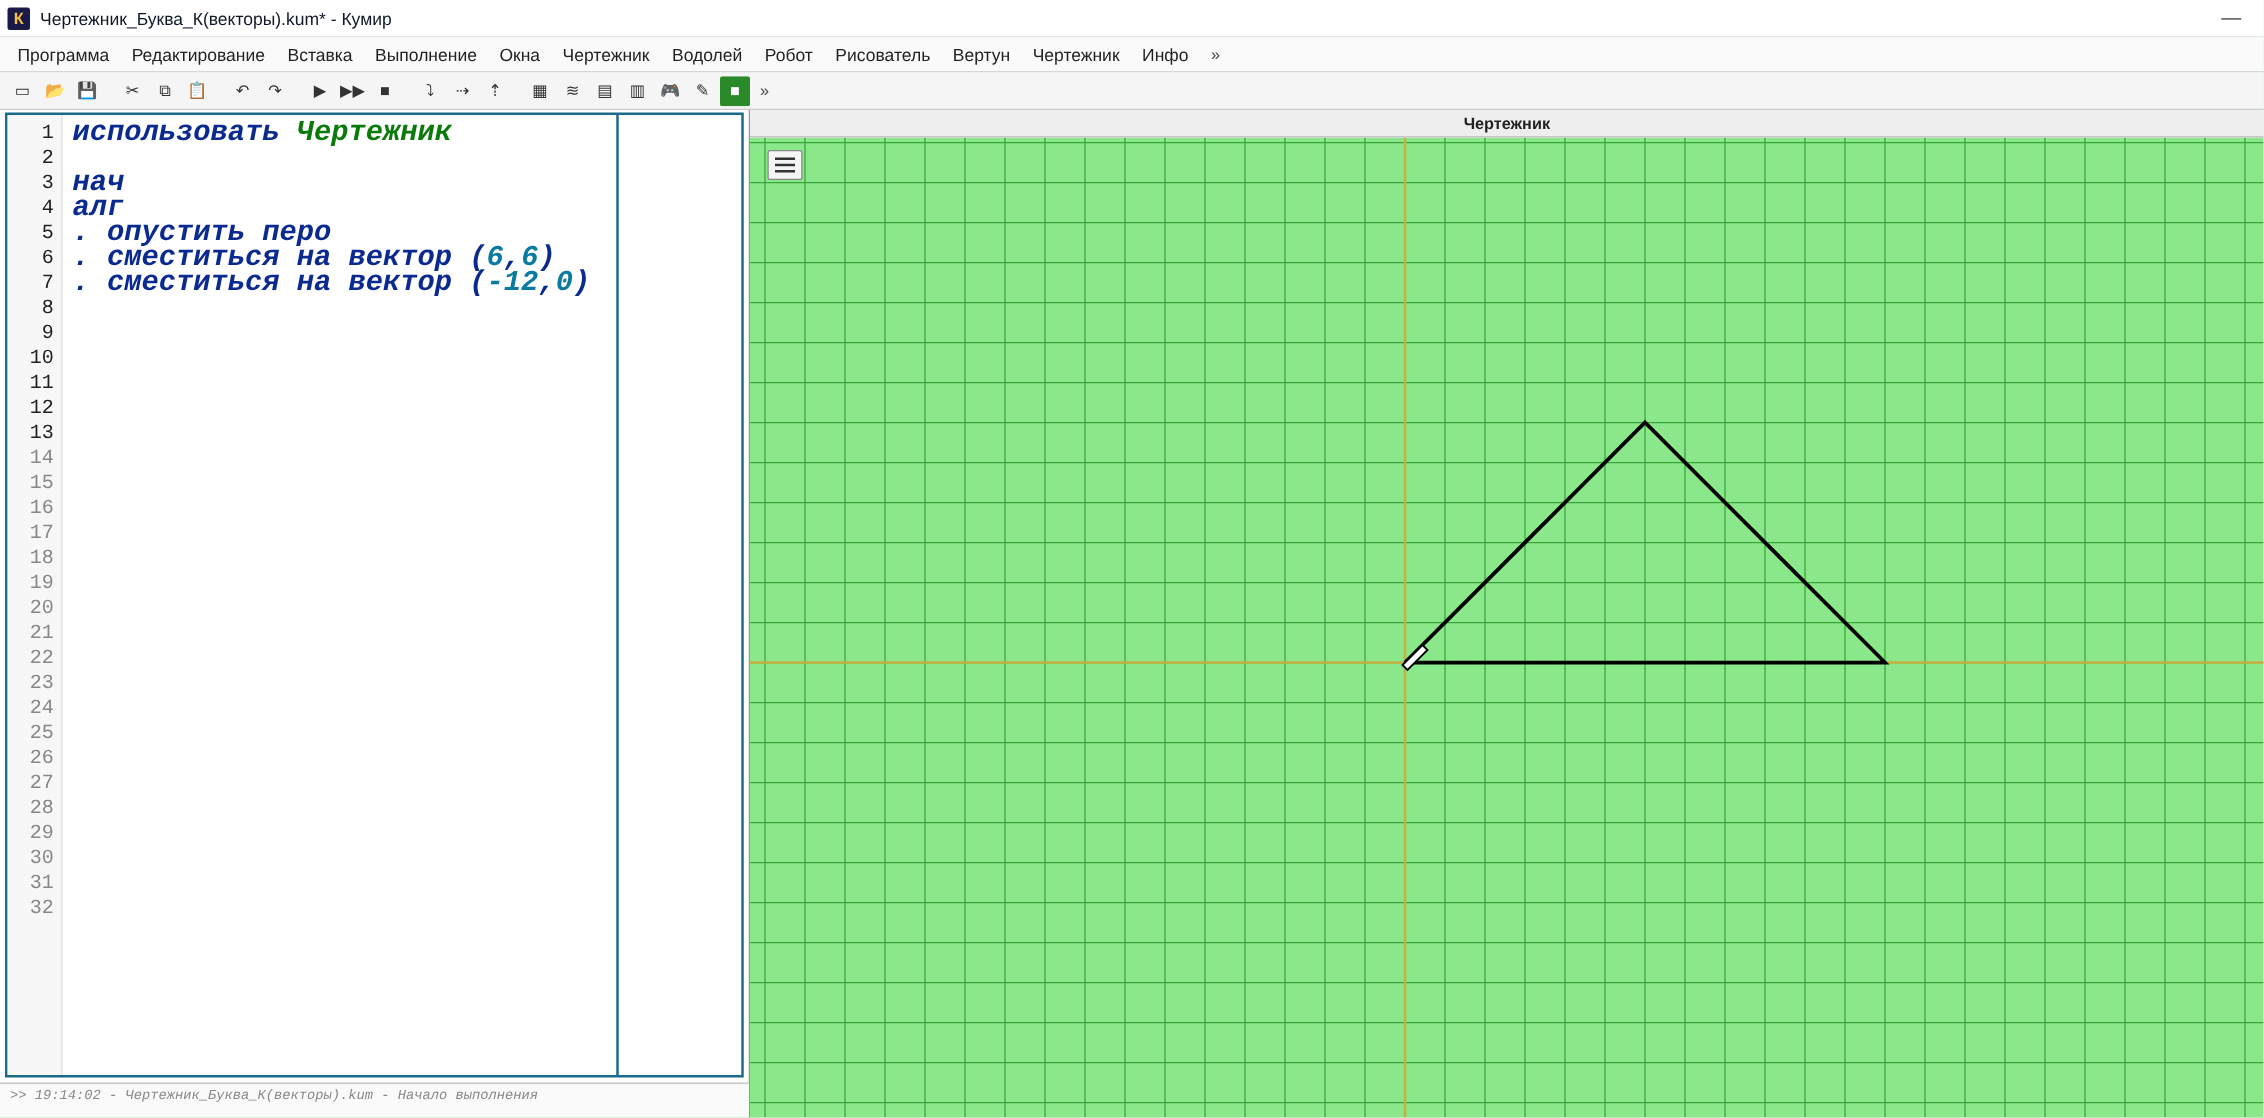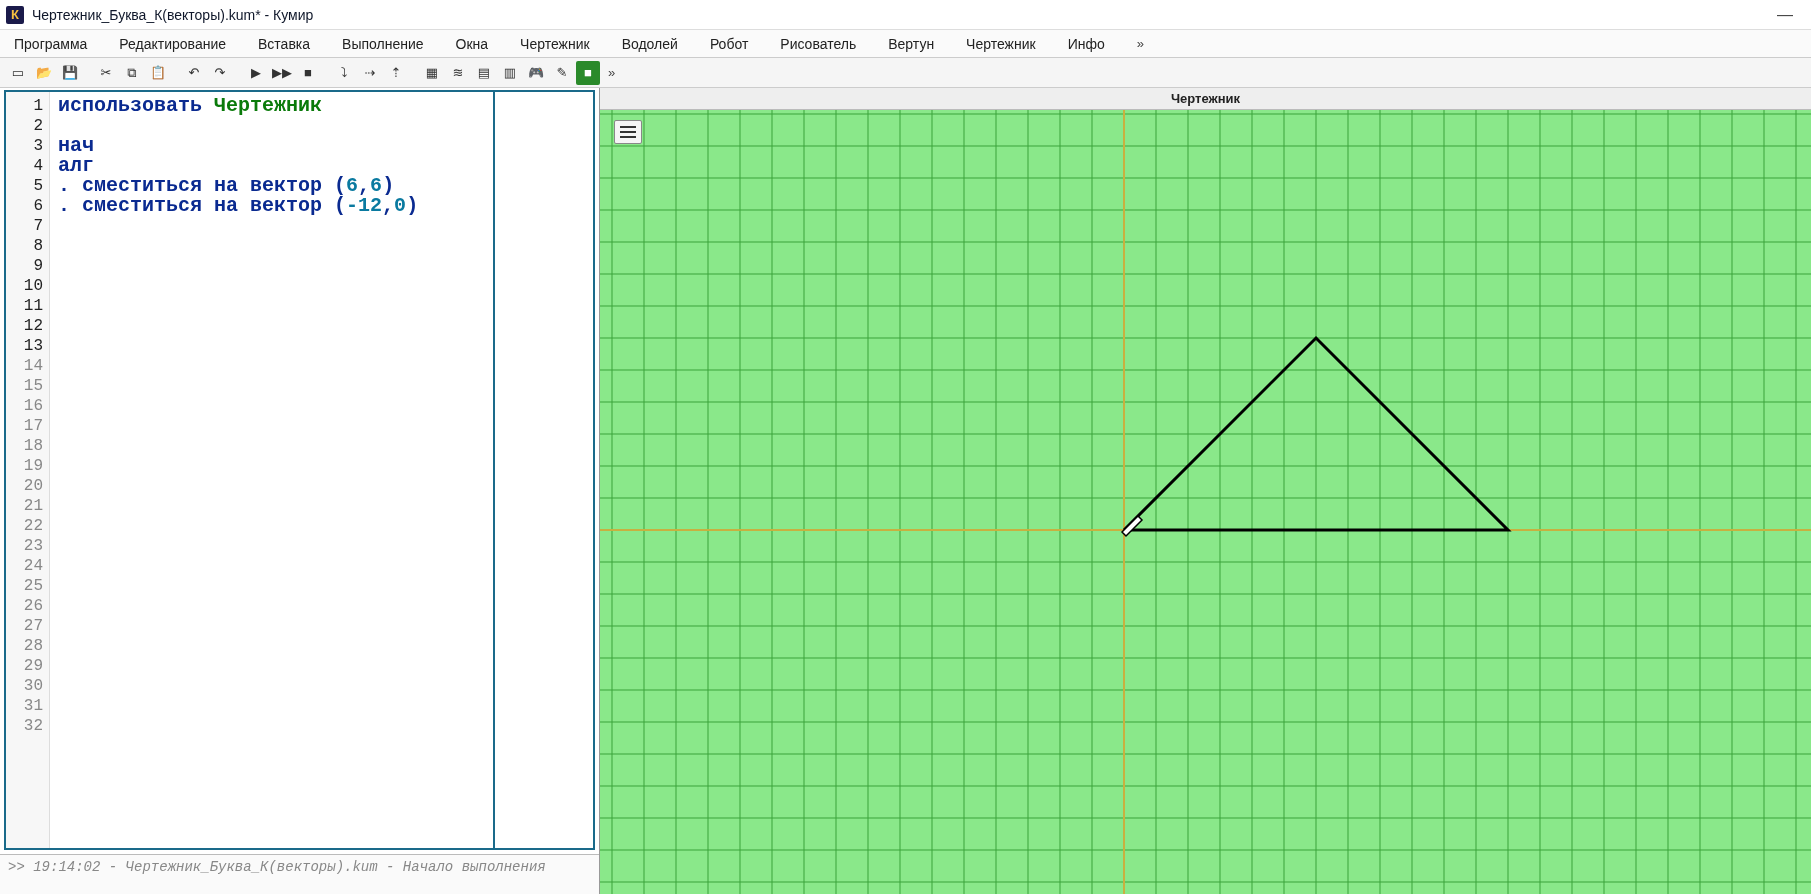--- a/index.html
+++ b/index.html
@@ -34,21 +34,21 @@
 }
 .titlebar .title { flex: 1; color: #0f172a; font-size: 14px; }
 .titlebar .winbtn { width: 40px; text-align: center; font-size: 16px; color: #444; }
 .menubar {
   height: 28px;
   display: flex;
   align-items: center;
   padding: 0 6px;
   background: #fafafa;
   border-bottom: 1px solid #ccc;
-  gap: 16px;
+  gap: 2px;
 }
 .menubar .menu-item {
   padding: 4px 8px;
   font-size: 14px;
   color: #222;
   cursor: default;
 }
 .menubar .overflow { padding: 4px 8px; color: #444; }
 .toolbar {
   height: 30px;
@@ -98,41 +98,42 @@
   font-size: 16px;
   color: #888;
   text-align: right;
   padding: 4px 6px 4px 0;
   line-height: 20px;
 }
 .gutter .ln.covered { color:#222; }
 .code {
   flex: 1;
   font-family: "Consolas","Courier New",monospace;
-  font-size: 20px;
+  font-size: 23px;
   padding: 4px 8px;
   line-height: 20px;
   position: relative;
+  font-style: italic;
 }
 .code .line { white-space: pre; height:20px; }
 .margin-strip {
   width: 100px;
   border-left: 2px solid #1a6a8a;
   background:#fff;
 }
 .kw { color: #0a2a90; font-weight: bold; }
 .kwmod { color:#0a7a0a; font-weight:bold; }
 .num { color: #0a7aa0; font-weight:bold; }
 .punct { color: #0a2a90; font-weight:bold; }
 .console {
-  height: 40px;
+  height: 28px;
   border-top: 1px solid #bbb;
   padding: 4px 8px;
   font-family: "Consolas","Courier New",monospace;
-  font-size: 14px;
+  font-size: 11px;
   font-style: italic;
   color: #888;
   background:#fafafa;
   white-space: nowrap;
   overflow:hidden;
 }
 .right-pane {
   flex: 1;
   display: flex;
   flex-direction: column;
@@ -256,20 +257,21 @@
           <div class="ln">29</div>
           <div class="ln">30</div>
           <div class="ln">31</div>
           <div class="ln">32</div>
         </div>
       <div class="code" id="code">
           <div class="line"><span class="kw">использовать </span><span class="kwmod">Чертежник</span></div>
           <div class="line"></div>
           <div class="line"><span class="kw">нач</span></div>
           <div class="line"><span class="kw">алг</span></div>
+          <div class="line"><span class="punct">. </span><span class="kw">опустить перо</span></div>
           <div class="line"><span class="punct">. </span><span class="kw">сместиться на вектор </span><span class="punct">(</span><span class="num">6</span><span class="punct">,</span><span class="num">6</span><span class="punct">)</span></div>
           <div class="line"><span class="punct">. </span><span class="kw">сместиться на вектор </span><span class="punct">(</span><span class="num">-12</span><span class="punct">,</span><span class="num">0</span><span class="punct">)</span></div>
           <div class="line"></div>
           <div class="line"></div>
           <div class="line"></div>
           <div class="line"></div>
           <div class="line"></div>
           <div class="line"></div>
           <div class="line"></div>
           <div class="line"></div>

